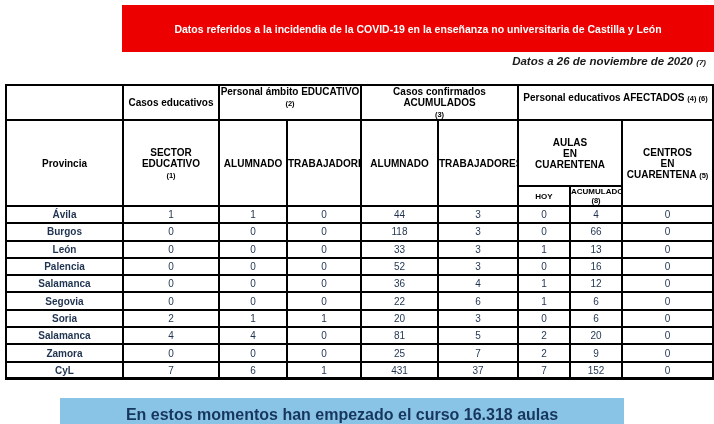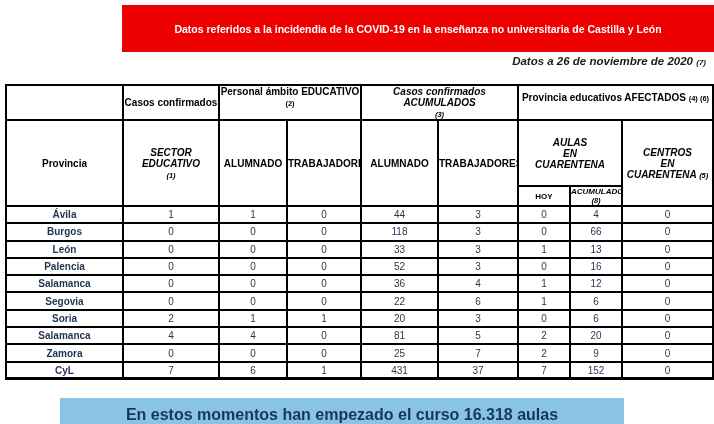--- a/index.html
+++ b/index.html
@@ -40,21 +40,21 @@
     text-align: center;
     vertical-align: middle;
     overflow: hidden;
     color: #000000;
   }
   th.corner { border: none; }
   tr.band1 th { height: 35px; font-size: 10px; font-weight: bold; }
   tr.band2 th { height: 66px; font-size: 10px; font-weight: bold; }
   tr.band3 th { height: 19px; font-size: 8px; font-weight: bold; }
   th.valign-bottom { vertical-align: bottom; padding-bottom: 11px; }
-  .pre { white-space: pre-line; font-style: italic; }
+  .pre { white-space: pre-line; }
   .note { font-size: 7.5px; font-weight: bold; }
   tbody.data tr { height: 17.3px; }
   tbody.data td { font-size: 10px; color: #1f3350; }
   tbody.data td.province { font-weight: bold; }
   tbody.data tr:last-child td { border-bottom-width: 3px; border-radius: 7px; }
   .footer-bar {
     position: absolute;
     left: 60px; top: 398px; width: 564px; height: 34px;
     background: #89c3e6;
     display: flex; align-items: center; justify-content: center;
@@ -80,25 +80,25 @@
       <col style="width:74px">
         <col style="width:77px">
         <col style="width:80px">
       <col style="width:52px">
         <col style="width:52px">
         <col style="width:91px">
     </colgroup>
     <thead>
       <tr class="band1">
         <th class="corner"></th>
-        <th><span>Casos confirmados</span></th>
+        <th><span>Casos educativos</span></th>
         <th colspan="2" class="valign-bottom"><span>Personal ámbito EDUCATIVO </span><span class="note">(2)</span></th>
         <th colspan="2" class="pre"><span>Casos confirmados ACUMULADOS
 </span><span class="note">(3)</span></th>
-        <th colspan="3" class="valign-bottom"><span>Provincia educativos AFECTADOS </span><span class="note">(4) (6)</span></th>
+        <th colspan="3" class="valign-bottom"><span>Personal educativos AFECTADOS </span><span class="note">(4) (6)</span></th>
       </tr>
       <tr class="band2">
         <th rowspan="2"><span>Provincia</span></th>
         <th rowspan="2" class="pre"><span>SECTOR EDUCATIVO
 </span><span class="note">(1)</span></th>
         <th rowspan="2"><span>ALUMNADO</span></th>
         <th rowspan="2"><span>TRABAJADORES</span></th>
         <th rowspan="2"><span>ALUMNADO</span></th>
         <th rowspan="2"><span>TRABAJADORES</span></th>
         <th colspan="2" class="pre"><span>AULAS

